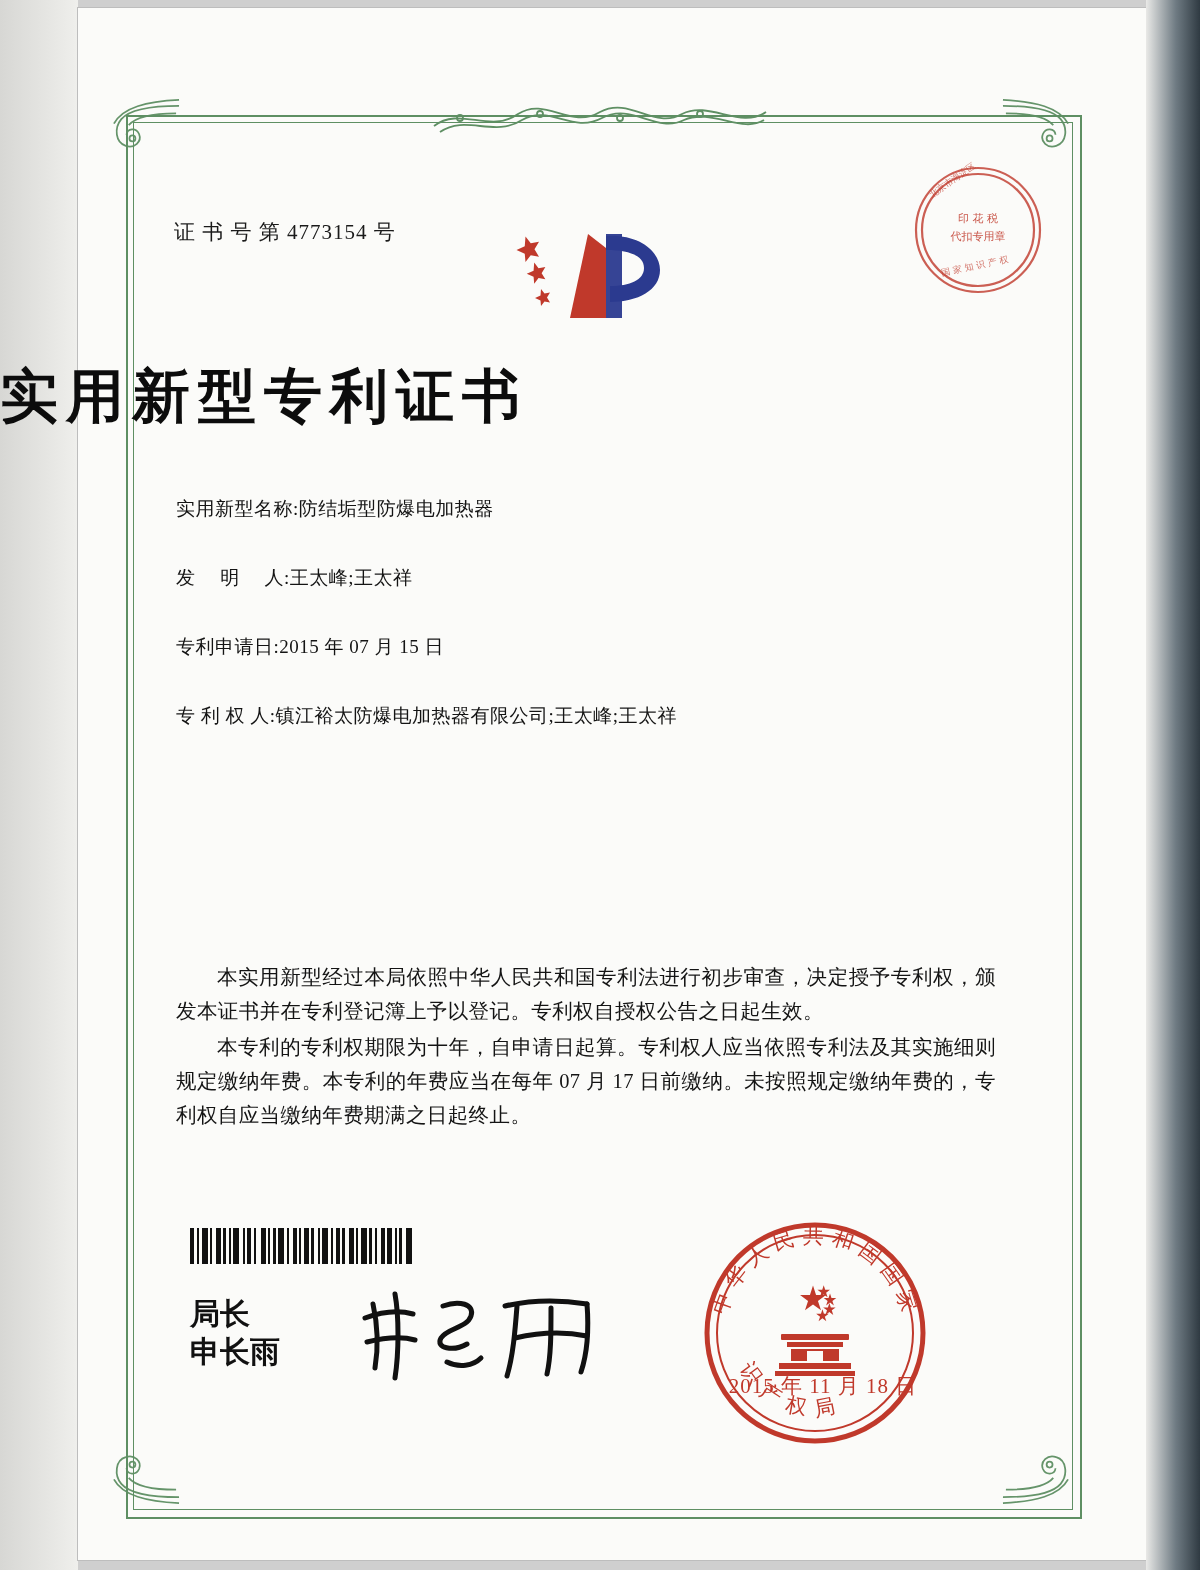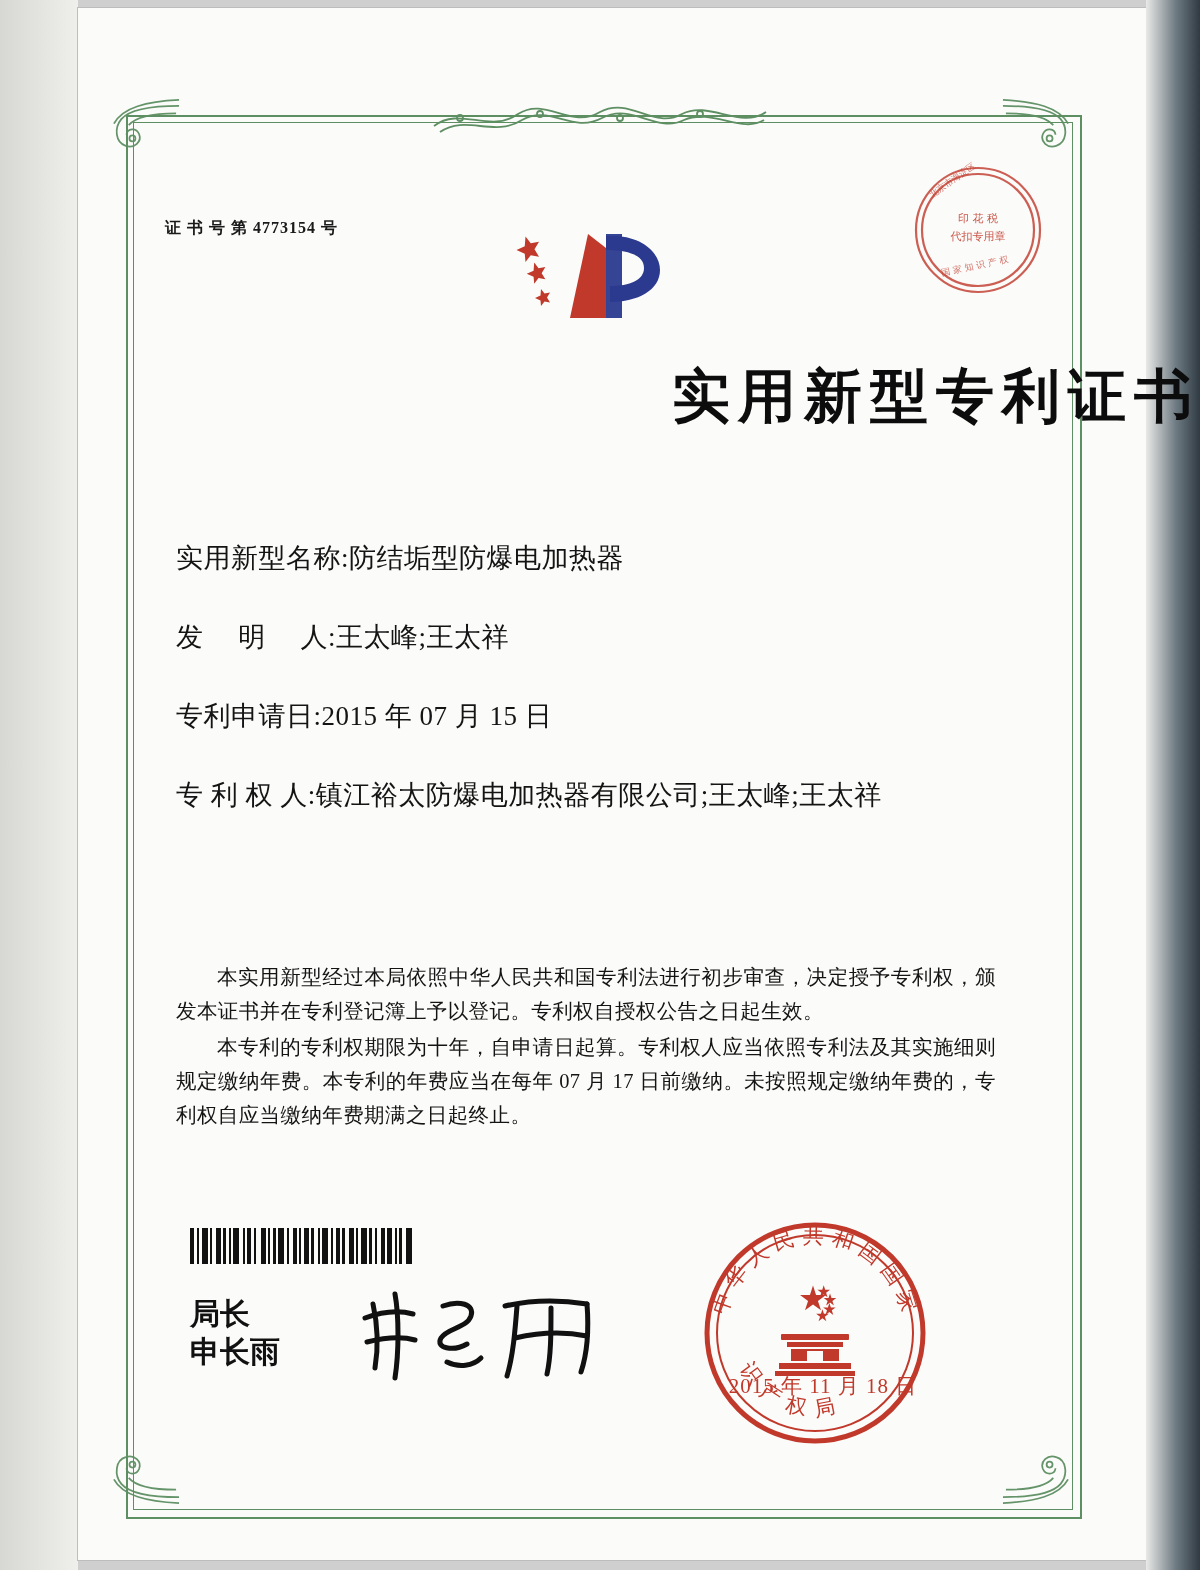--- a/index.html
+++ b/index.html
@@ -85,27 +85,26 @@
     top: 100px;
     width: 340px;
     height: 34px;
     color: #5e8f63;
   }
   .top-scroll svg { width: 100%; height: 100%; display: block; }
 
   
   .cert-no {
     position: absolute;
-    left: 165px;
+    left: 174px;
     top: 218px;
-    font-size: 16px;
+    font-size: 21px;
     letter-spacing: 1px;
     color: #1a1a1a;
     white-space: nowrap;
-    font-weight: bold;
   }
 
   
   .logo {
     position: absolute;
     left: 510px;
     top: 218px;
     width: 160px;
     height: 125px;
   }
@@ -117,36 +116,36 @@
     left: 908px;
     top: 160px;
     width: 140px;
     height: 140px;
   }
   .stamp-tr svg { width: 100%; height: 100%; display: block; }
 
   .title {
     position: absolute;
     left: 0;
-    right: 0;
+    right: 16px;
     top: 358px;
-    text-align: right;
+    text-align: left;
     font-size: 58px;
     font-weight: bold;
     letter-spacing: 8px;
     color: #0c0c0c;
     font-family: "DejaVu Serif", "Liberation Serif", serif;
   }
 
   .fields {
     position: absolute;
     left: 176px;
-    top: 540px;
+    top: 496px;
     width: 840px;
-    font-size: 27px;
+    font-size: 19px;
     color: #141414;
   }
   .field-row {
     margin-bottom: 43px;
     white-space: nowrap;
     letter-spacing: 0.5px;
   }
   .f-label { display: inline-block; }
   .f-value { display: inline; }
 

